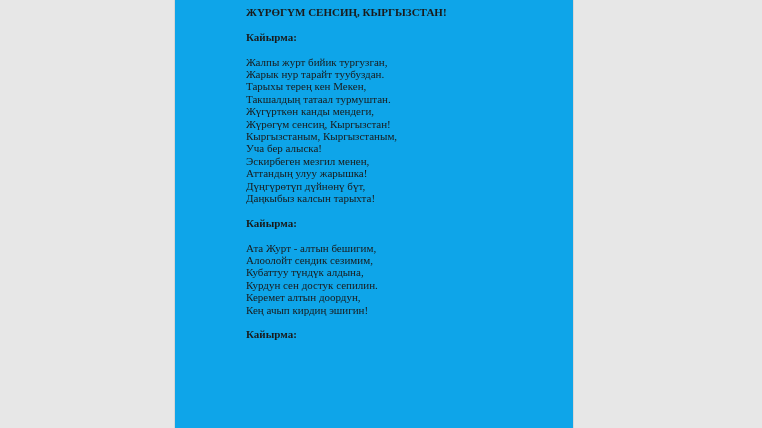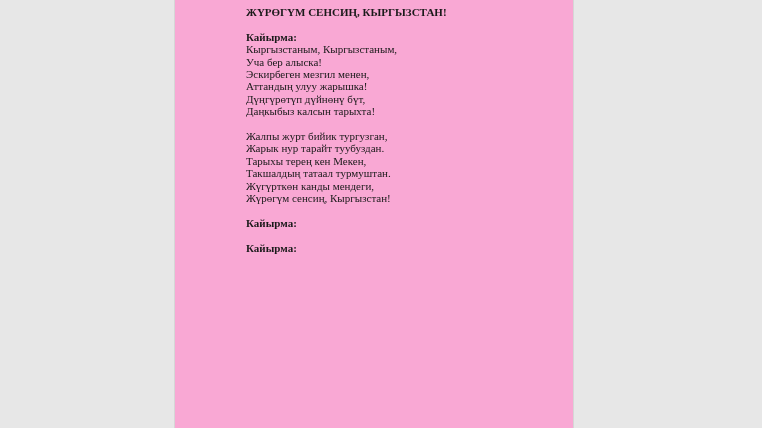--- a/index.html
+++ b/index.html
@@ -18,21 +18,21 @@
     width: 762px;
     height: 428px;
   }
   .page {
     position: absolute;
     left: 174px;
     top: 0;
     width: 400px;
     height: 428px;
     box-sizing: border-box;
-    background: #f9a8d4;
+    background: #0ea5e9;
     border-left: 1px solid #d6d6d6;
     border-right: 1px solid #d6d6d6;
   }
   .content {
     padding: 6px 10px 0 71px;
     font-size: 11px;
     line-height: 12.4px;
     color: #1a1a1a;
   }
   .content p {
@@ -51,29 +51,35 @@
   }
 </style>
 </head>
 <body>
 
 <div class="viewport">
   <div class="page">
     <div class="content">
       <p class="song-title">ЖҮРӨГҮМ СЕНСИҢ, КЫРГЫЗСТАН!</p>
       <p class="chorus-label">Кайырма:</p>
+      <p class="stanza">Жалпы журт бийик тургузган,
+Жарык нур тарайт туубуздан.
+Тарыхы терең кен Мекен,
+Такшалдың татаал турмуштан.
+Жүгүрткөн канды мендеги,
+Жүрөгүм сенсиң, Кыргызстан!</p>
       <p class="stanza attached">Кыргызстаным, Кыргызстаным,
 Уча бер алыска!
 Эскирбеген мезгил менен,
 Аттандың улуу жарышка!
 Дүңгүрөтүп дүйнөнү бүт,
 Даңкыбыз калсын тарыхта!</p>
-      <p class="stanza">Жалпы журт бийик тургузган,
-Жарык нур тарайт туубуздан.
-Тарыхы терең кен Мекен,
-Такшалдың татаал турмуштан.
-Жүгүрткөн канды мендеги,
-Жүрөгүм сенсиң, Кыргызстан!</p>
       <p class="chorus-label">Кайырма:</p>
+      <p class="stanza">Ата Журт - алтын бешигим,
+Алоолойт сендик сезимим,
+Кубаттуу түндүк алдына,
+Курдун сен достук сепилин.
+Керемет алтын доордун,
+Кең ачып кирдиң эшигин!</p>
       <p class="chorus-label">Кайырма:</p>
     </div>
   </div>
 </div>
 
 </body></html>

